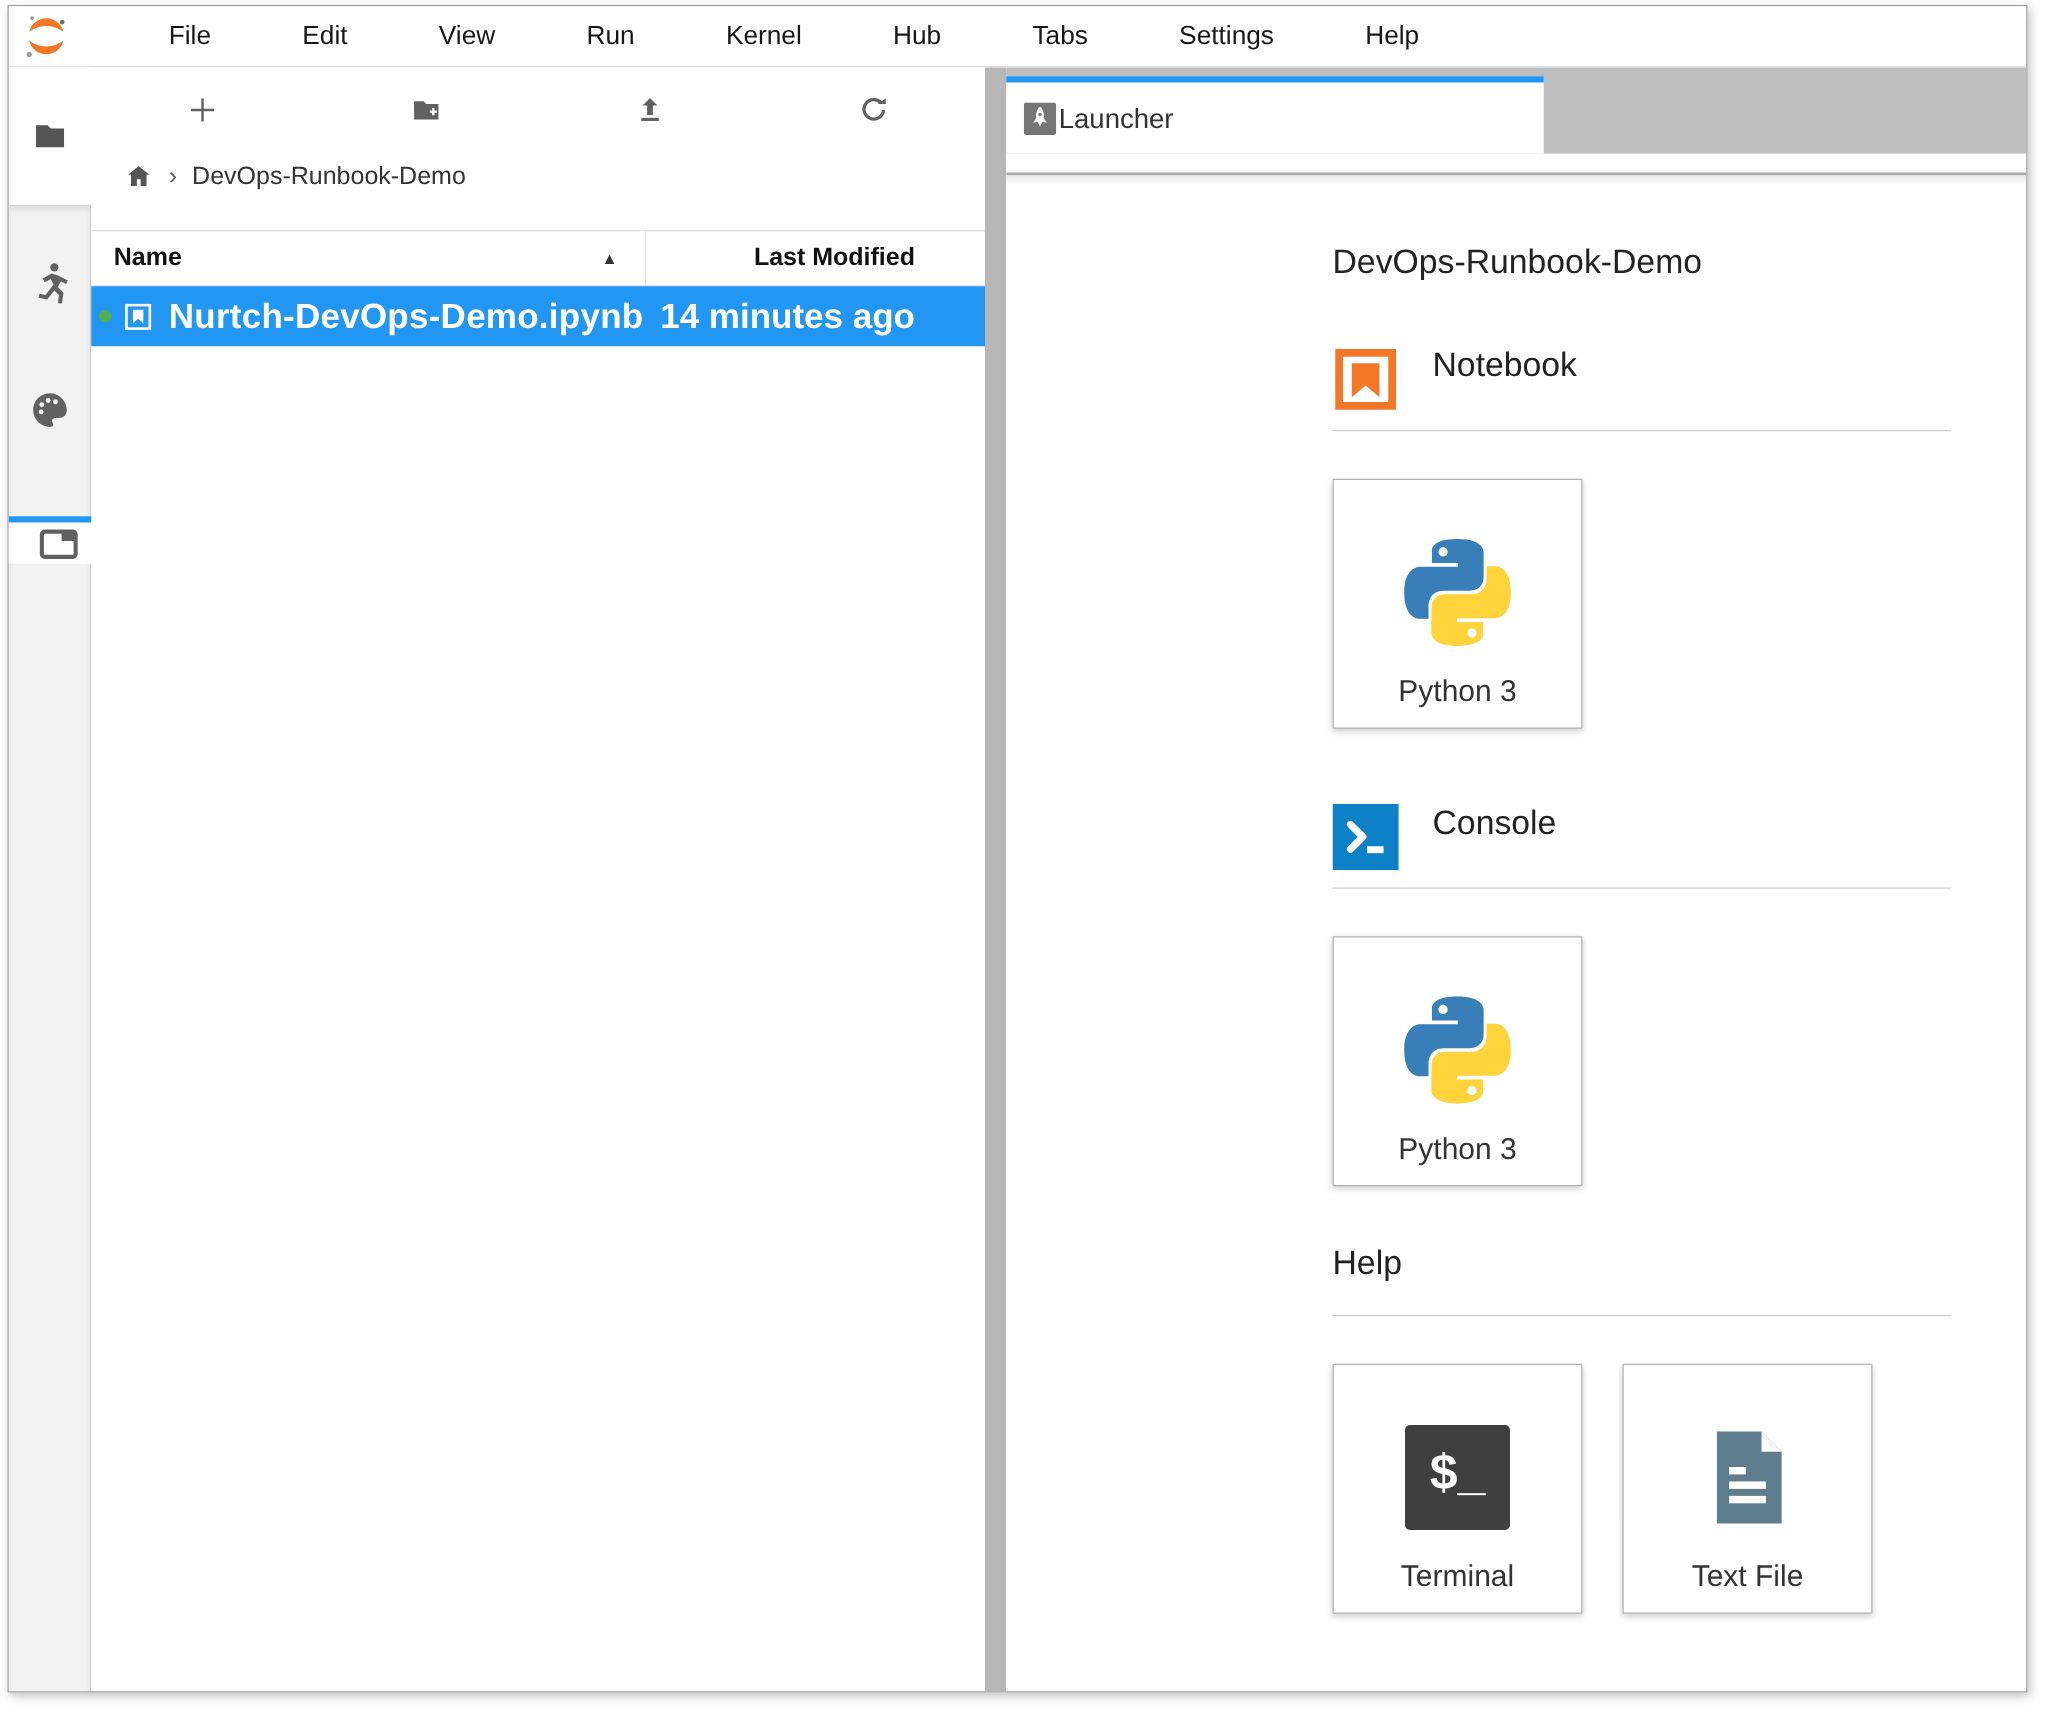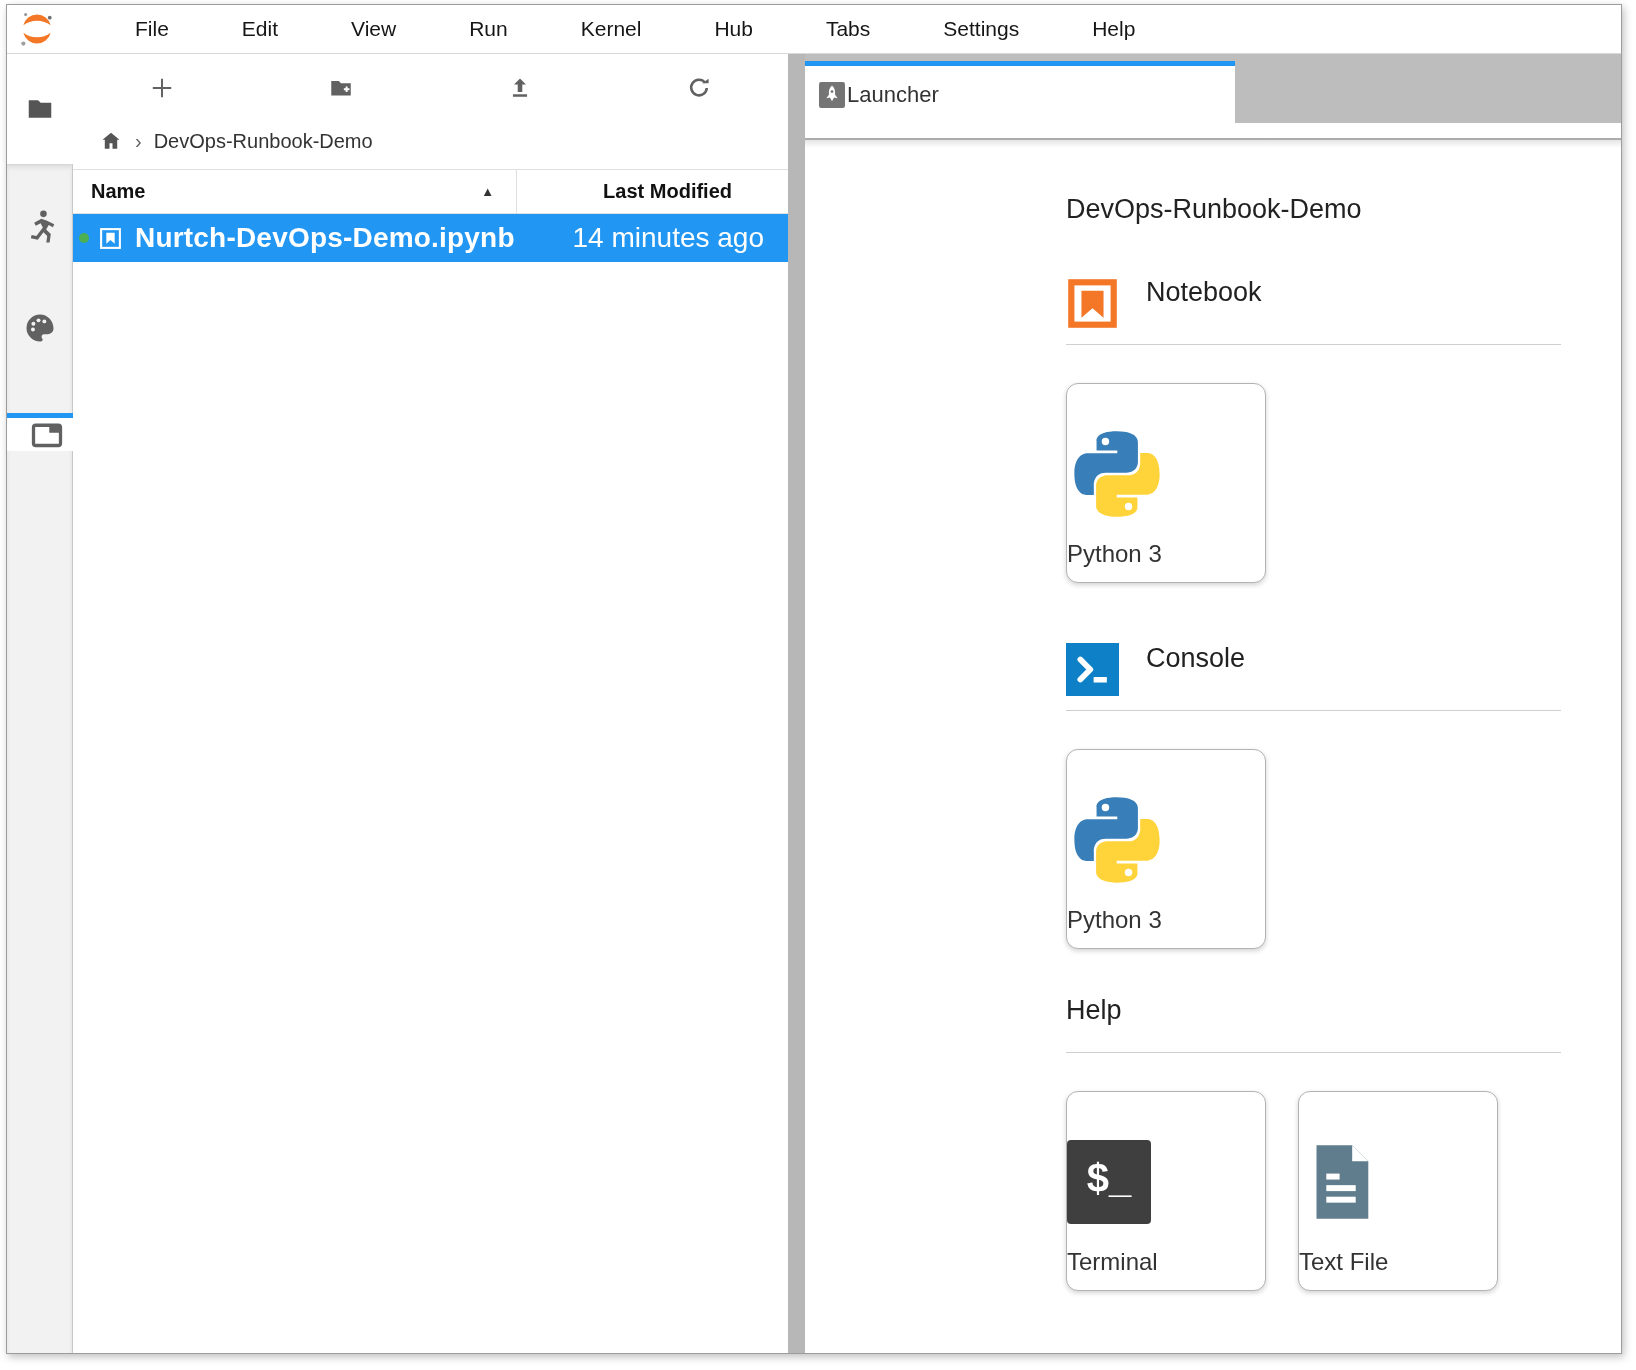--- a/index.html
+++ b/index.html
@@ -21,54 +21,54 @@
   .side-rest{flex:1;background:#f2f2f2;border-top:1px solid #d6d6d6;border-right:1px solid #c9c9c9;
              box-shadow:inset 0 3px 4px rgba(0,0,0,.08);display:flex;flex-direction:column;align-items:center;}
   .side-ic{width:38px;height:38px;display:flex;align-items:center;justify-content:center;}
   .side-ic.run{margin-top:42px;} .side-ic.pal{margin-top:64px;} .side-ic.tab{margin-top:66px;}
   
   .filebrowser{width:715px;flex:none;background:#fff;display:flex;flex-direction:column;}
   .fb-toolbar{height:68px;display:flex;align-items:center;}
   .fb-btn{flex:1;display:flex;align-items:center;justify-content:center;cursor:pointer;}
   .fb-crumbs{height:38px;display:flex;align-items:center;padding-left:26px;font-size:20px;color:#333;}
   .crumb-sep{margin:0 12px;color:#616161;font-size:20px;}
-  .fb-header{margin-top:9px;height:43px;border-top:1px solid #e0e0e0;border-bottom:1px solid #e0e0e0;
+  .fb-header{margin-top:24px;height:43px;border-top:1px solid #e0e0e0;border-bottom:1px solid #e0e0e0;
              display:flex;font-weight:bold;font-size:20px;color:#111;}
   .col-name{flex:1;display:flex;align-items:center;padding-left:18px;}
   .sort-caret{margin-left:auto;margin-right:22px;font-size:13px;color:#333;}
   .col-mod{width:272px;box-sizing:border-box;border-left:1px solid #e0e0e0;display:flex;
            align-items:center;justify-content:flex-end;padding-right:56px;}
   .fb-row{height:48px;display:flex;align-items:center;padding-left:6px;font-size:28px;}
   .fb-row.selected{background:#2196F3;color:#fff;}
   .run-dot{width:10px;height:10px;border-radius:50%;background:#4CAF50;margin-right:9px;flex:none;}
   .file-ic{flex:none;}
   .fb-name{margin-left:12px;flex:1;font-weight:bold;letter-spacing:.2px;}
-  .fb-mod{width:266px;box-sizing:border-box;text-align:right;padding-right:24px;font-weight:normal;}
+  .fb-mod{width:266px;box-sizing:border-box;text-align:right;padding-right:56px;font-weight:bold;}
   
   .splitter{width:17px;flex:none;background:#b7b7b7;cursor:col-resize;}
   
   .mainpanel{flex:1;min-width:0;display:flex;flex-direction:column;background:#fff;}
   .tabbar{height:69px;min-height:69px;background:#bdbdbd;padding-top:7px;box-sizing:border-box;display:flex;}
   .tab{width:430px;background:#fff;border-top:5px solid #2196F3;box-sizing:border-box;display:flex;
        align-items:center;gap:2px;padding-left:14px;font-size:22px;color:#333;cursor:default;}
   .tab-underline{height:15px;min-height:15px;background:#fff;border-bottom:2px solid #ababab;}
   .launcher{flex:1;overflow:hidden;position:relative;padding:54px 60px 0 261px;}
   .launcher::before{content:"";position:absolute;left:0;top:0;right:0;height:8px;
                     background:linear-gradient(rgba(0,0,0,.10),rgba(0,0,0,0));}
   .l-title{font-size:27px;font-weight:400;color:#222;margin:0;}
   .section-head{display:flex;align-items:flex-start;gap:27px;margin-top:52px;}
   .section-head.console{margin-top:60px;}
   .section-head.other{margin-top:46px;}
   .section-label{font-size:27px;color:#212121;}
   .rule{border-bottom:1px solid #cfcfcf;margin-top:14px;}
   .rule.other{margin-top:26px;}
   .cards{margin-top:38px;display:flex;gap:32px;}
   .card{width:200px;height:200px;box-sizing:border-box;background:#fff;border:1px solid #b3b3b3;
-        border-radius:12px;box-shadow:0 2px 5px rgba(0,0,0,.18);display:flex;flex-direction:column;
-        align-items:flex-start;padding:24px 0 14px;cursor:pointer;}
+        border-radius:1px;box-shadow:0 2px 5px rgba(0,0,0,.18);display:flex;flex-direction:column;
+        align-items:center;padding:24px 0 14px;cursor:pointer;}
   .card-ic{flex:1;display:flex;align-items:center;justify-content:center;}
   .card-label{font-size:24px;color:#333;}
   .term-box{width:84px;height:84px;background:#3F3F3F;border-radius:4px;display:flex;
             align-items:center;justify-content:center;}
   .term-glyph{color:#fff;font-weight:bold;font-size:40px;line-height:1;padding-bottom:8px;}
   svg{display:block;}
 </style>
 </head>
 <body>
 

